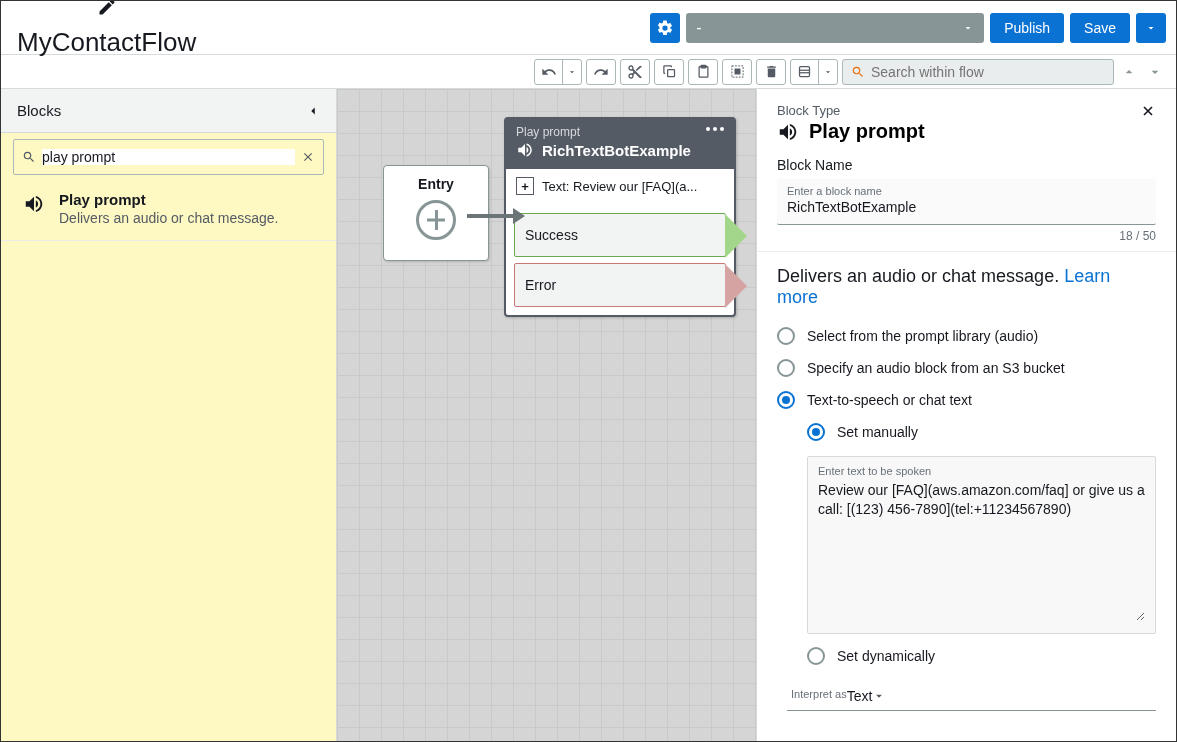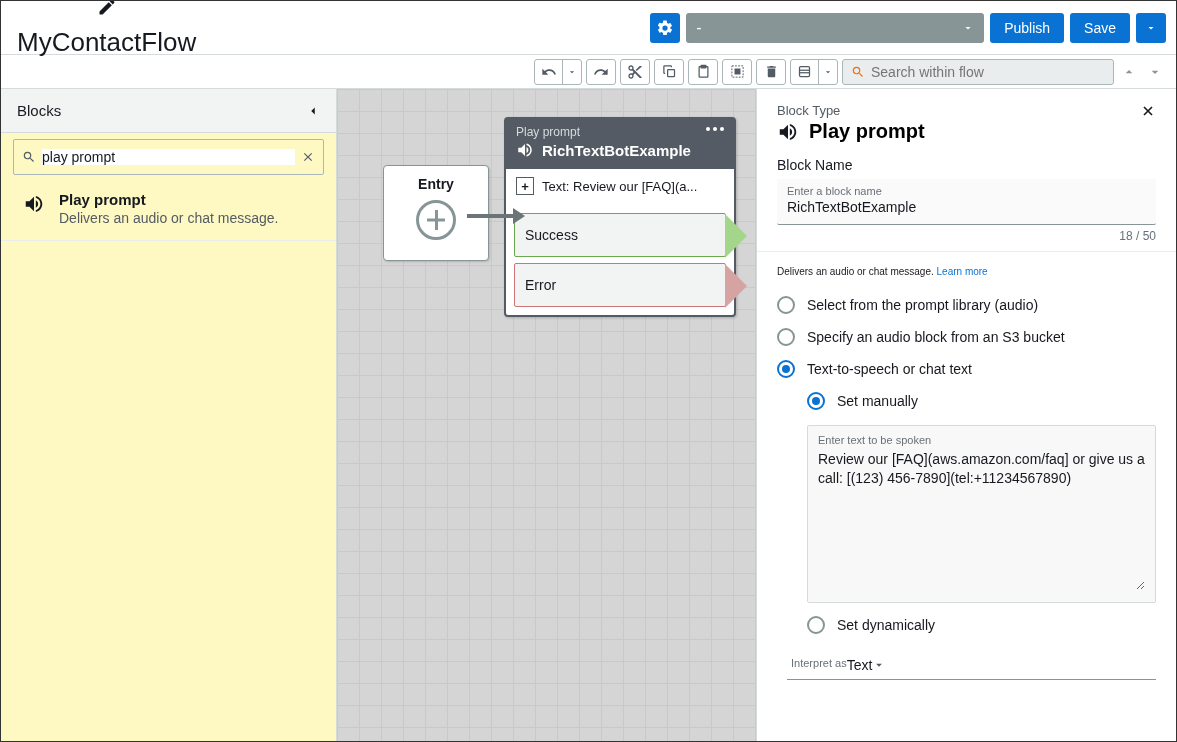--- a/index.html
+++ b/index.html
@@ -145,21 +145,21 @@
 .panel-header .bt-title { font-size: 20px; font-weight: 700; display: flex; align-items: center; gap: 10px; margin-top: 2px; }
 .panel-close { cursor: pointer; font-size: 18px; color: #16191f; }
 
 .panel-section { padding: 10px 20px 0; }
 .section-label { font-size: 14px; color: #16191f; margin-bottom: 6px; }
 .input-wrapper { border: 1px solid #eaeded; border-radius: 2px; padding: 6px 10px 8px; background: #fafafa; border-top: none; border-left: none; border-right: none; border-bottom: 1px solid #879596; }
 .input-wrapper .field-label { font-size: 11px; color: #687078; }
 .input-wrapper input { border: none; outline: none; width: 100%; font-size: 14px; background: transparent; color: #16191f; padding-top: 2px; }
 .char-count { text-align: right; font-size: 12px; color: #687078; margin-top: 4px; }
 
-.panel-desc { font-size: 10px; color: #16191f; padding: 14px 20px 6px; }
+.panel-desc { font-size: 18px; color: #16191f; padding: 14px 20px 6px; }
 .panel-desc a { color: #0972d3; text-decoration: none; }
 
 .radiogroup { padding: 6px 20px 0; }
 .radio-row { display: flex; align-items: center; gap: 12px; padding: 7px 0; cursor: pointer; }
 .radio {
   width: 18px; height: 18px; border: 2px solid #879596; border-radius: 50%;
   display: flex; align-items: center; justify-content: center; flex-shrink: 0;
 }
 .radio.selected { border-color: #0972d3; }
 .radio.selected .dot { width: 8px; height: 8px; background: #0972d3; border-radius: 50%; }

